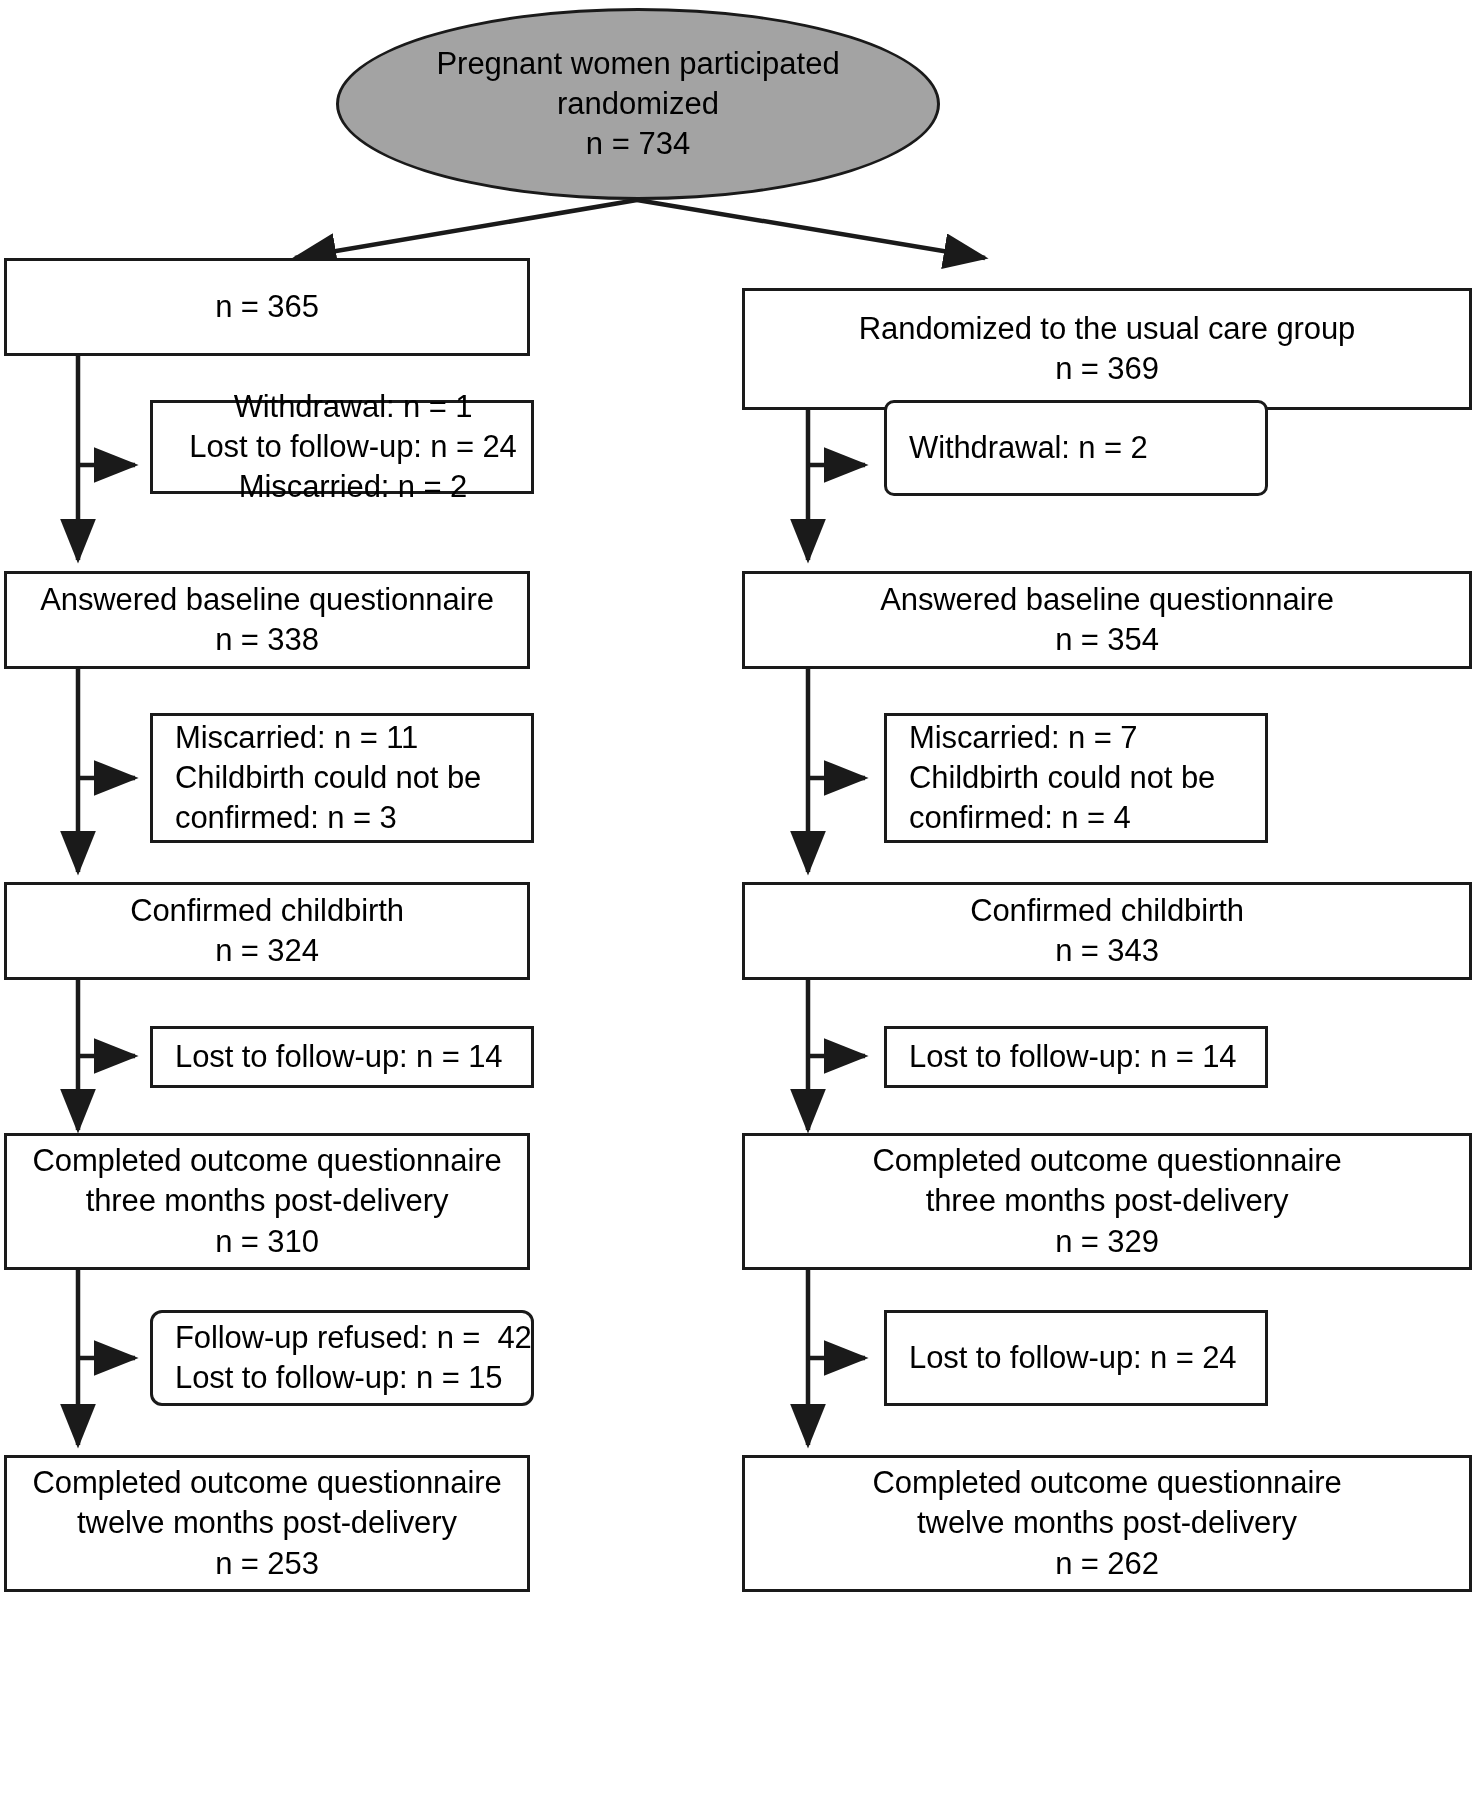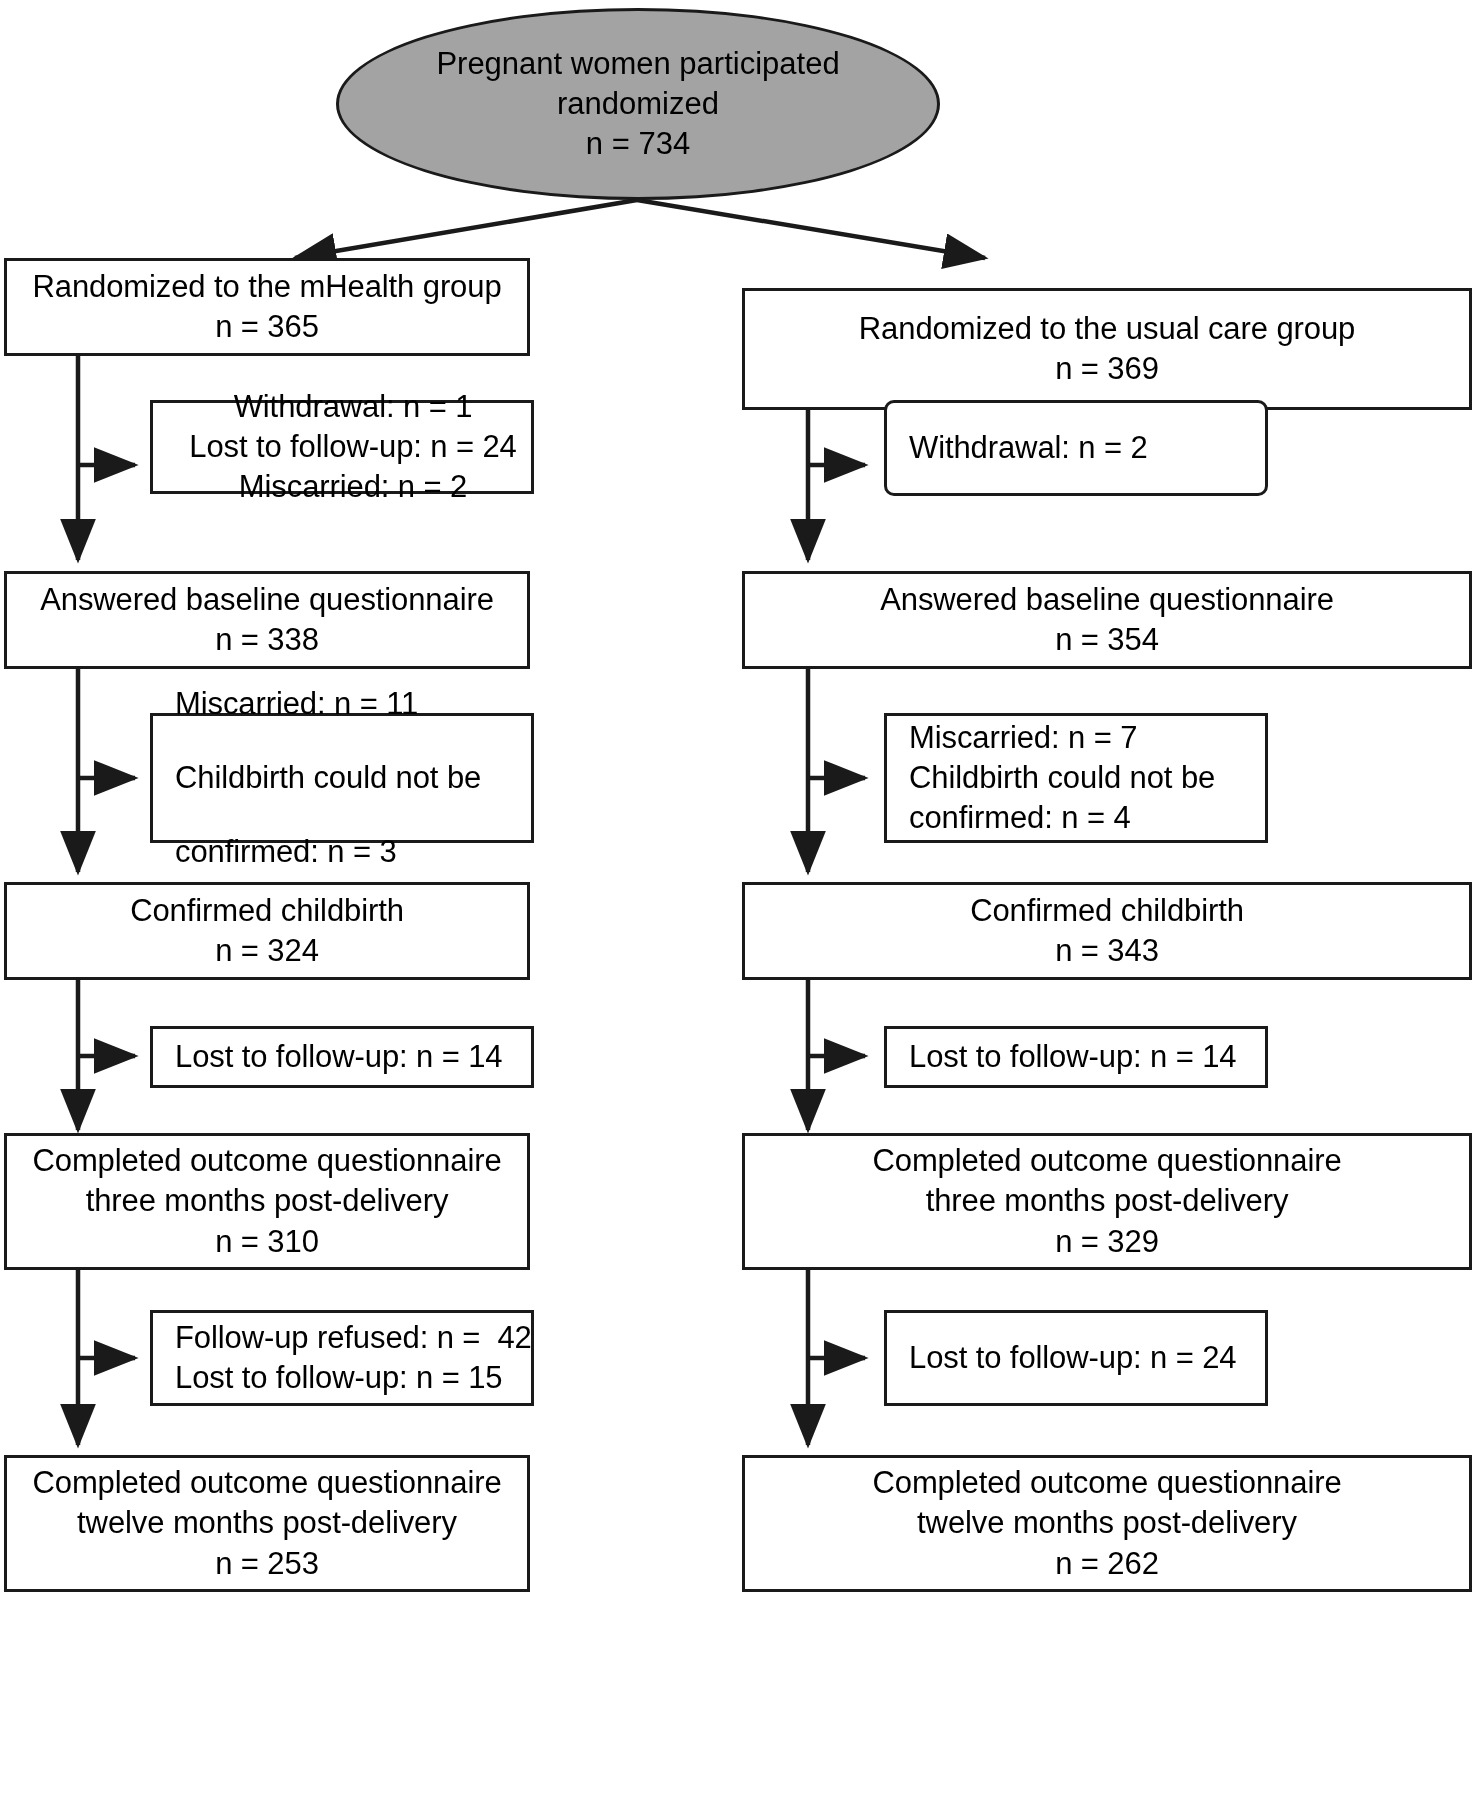--- a/index.html
+++ b/index.html
@@ -105,57 +105,56 @@
     </g>
   </svg>
 
   <div class="ellipse" style="left:336px; top:8px; width:604px; height:192px;">
     <span class="line-txt">Pregnant women participated</span>
     <span class="line-txt">randomized</span>
     <span class="line-txt">n = 734</span>
   </div>
 
   <div class="node center" style="left:4px; top:258px; width:526px; height:98px;">
-    <span class="line-txt">Randomized to the mHealth group</span>
     <span class="line-txt">n = 365</span>
   </div>
 
   <div class="node left" style="left:150px; top:400px; width:384px; height:94px;align-items:center;">
     <span class="line-txt">Withdrawal: n = 1</span>
     <span class="line-txt">Lost to follow-up: n = 24</span>
     <span class="line-txt">Miscarried: n = 2</span>
   </div>
 
   <div class="node center" style="left:4px; top:571px; width:526px; height:98px;">
     <span class="line-txt">Answered baseline questionnaire</span>
     <span class="line-txt">n = 338</span>
   </div>
 
-  <div class="node left" style="left:150px; top:713px; width:384px; height:130px;gap:34px;">
+  <div class="node left" style="left:150px; top:713px; width:384px; height:130px;">
     <span class="line-txt">Miscarried: n = 11</span>
     <span class="line-txt">Childbirth could not be</span>
     <span class="line-txt">confirmed: n = 3</span>
   </div>
 
   <div class="node center" style="left:4px; top:882px; width:526px; height:98px;">
     <span class="line-txt">Confirmed childbirth</span>
     <span class="line-txt">n = 324</span>
   </div>
 
   <div class="node left" style="left:150px; top:1026px; width:384px; height:62px;">
     <span class="line-txt">Lost to follow-up: n = 14</span>
   </div>
 
   <div class="node center" style="left:4px; top:1133px; width:526px; height:137px;">
     <span class="line-txt">Completed outcome questionnaire</span>
     <span class="line-txt">three months post-delivery</span>
     <span class="line-txt">n = 310</span>
   </div>
 
-  <div class="node left" style="left:150px; top:1310px; width:384px; height:96px;">
+  <div class="node left" style="left:150px; top:1310px; width:384px; height:96px;border-radius:12px;">
     <span class="line-txt">Follow-up refused: n =  42</span>
     <span class="line-txt">Lost to follow-up: n = 15</span>
   </div>
 
   <div class="node center" style="left:4px; top:1455px; width:526px; height:137px;">
     <span class="line-txt">Completed outcome questionnaire</span>
     <span class="line-txt">twelve months post-delivery</span>
     <span class="line-txt">n = 253</span>
   </div>
 

